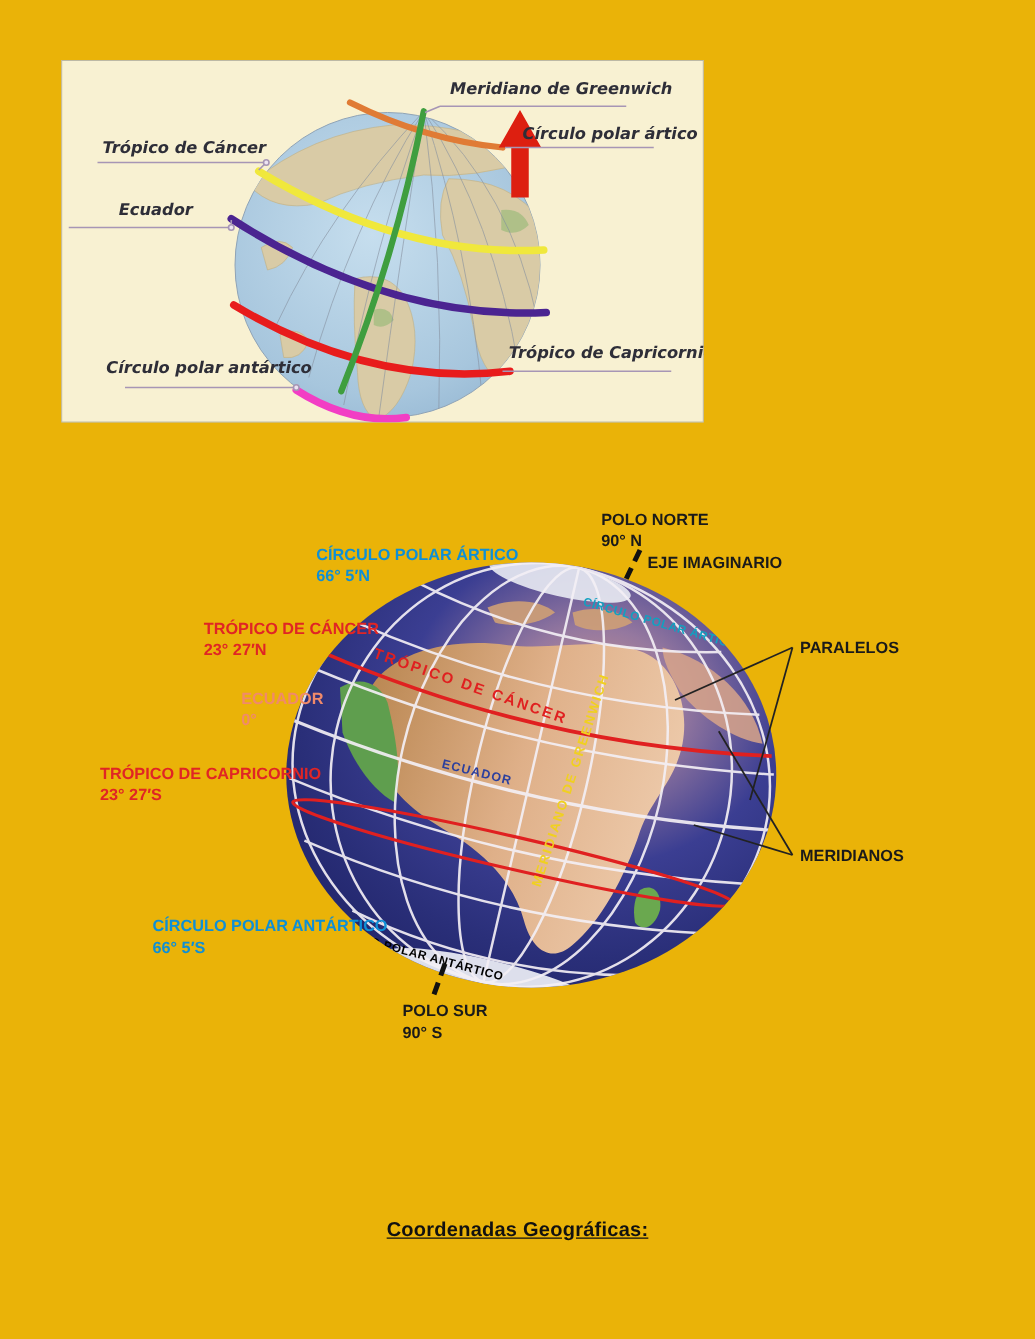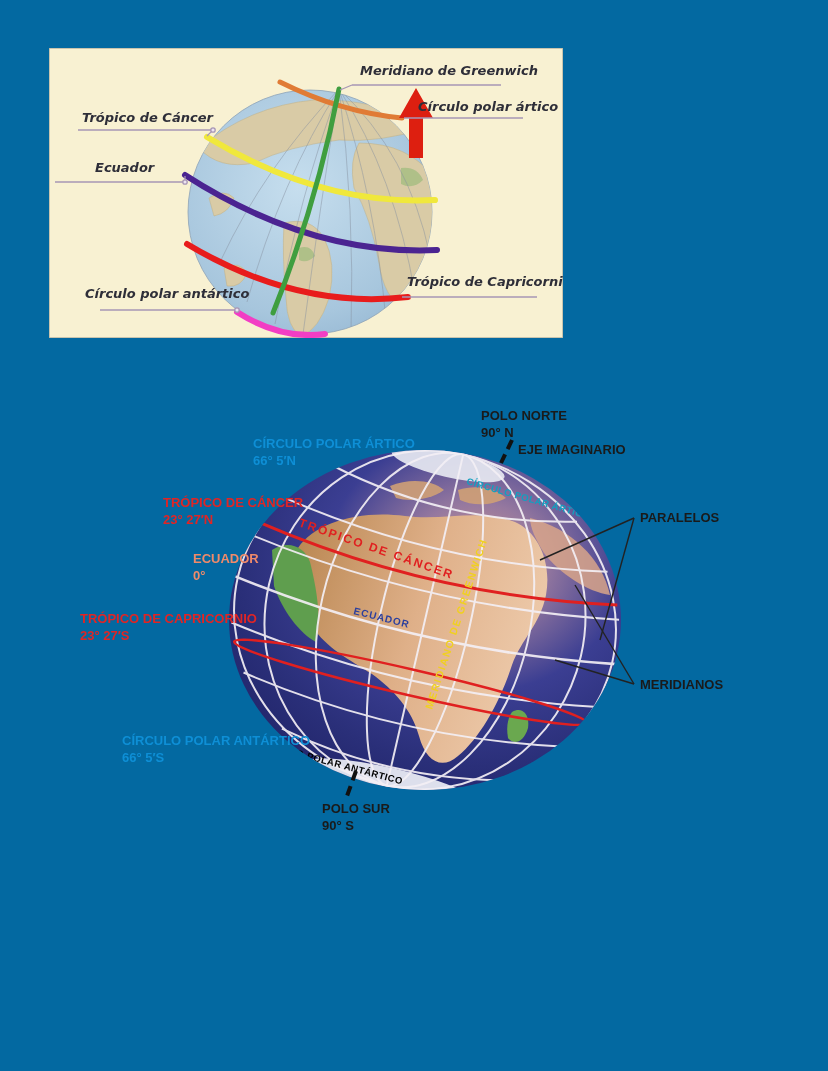--- a/index.html
+++ b/index.html
@@ -1,16 +1,16 @@
 <!DOCTYPE html>
 <html><head>
 <meta charset="utf-8">
 <style>
   html,body{margin:0;padding:0;background:#ffffff;}
-  .page{position:relative;width:828px;height:1071px;background:#0369a1;overflow:hidden;
+  .page{position:relative;width:828px;height:1071px;background:#eab308;overflow:hidden;
         font-family:"Liberation Sans",sans-serif;}
   .fig{position:absolute;}
   .f1label{font:italic bold 13px "DejaVu Sans",sans-serif;fill:#2e2e38;}
   .f2lab{font:bold 13px "Liberation Sans",sans-serif;}
   .f2on{font-weight:bold;font-family:"Liberation Sans",sans-serif;}
   .heading{position:absolute;left:0;top:976px;width:828px;text-align:center;
            font:bold 16px "Liberation Sans",sans-serif;color:#111;
            text-decoration:underline;letter-spacing:.2px;}
 </style>
 </head>
@@ -187,14 +187,15 @@
       <text class="f2lab" x="62" y="372" fill="#0e8fd6">66° 5′S</text>
 
       <text class="f2lab" x="262" y="423" fill="#1a1a1a">POLO SUR</text>
       <text class="f2lab" x="262" y="440" fill="#1a1a1a">90° S</text>
 
       <text class="f2lab" x="580" y="132" fill="#1a1a1a">PARALELOS</text>
       <text class="f2lab" x="580" y="299" fill="#1a1a1a">MERIDIANOS</text>
     </svg>
   </div>
 
+  <div class="heading">Coordenadas Geográficas:</div>
 
 </div>
 
 </body></html>

